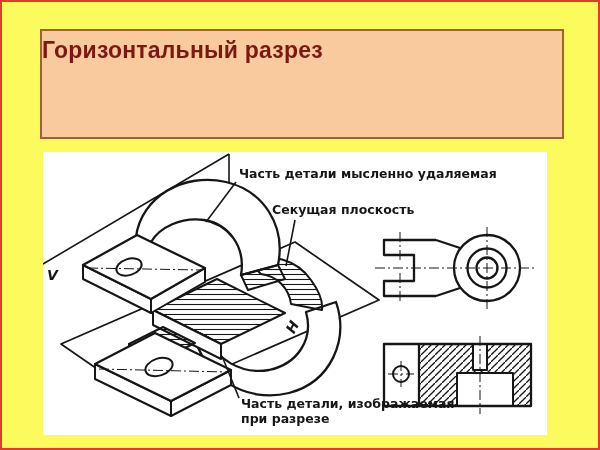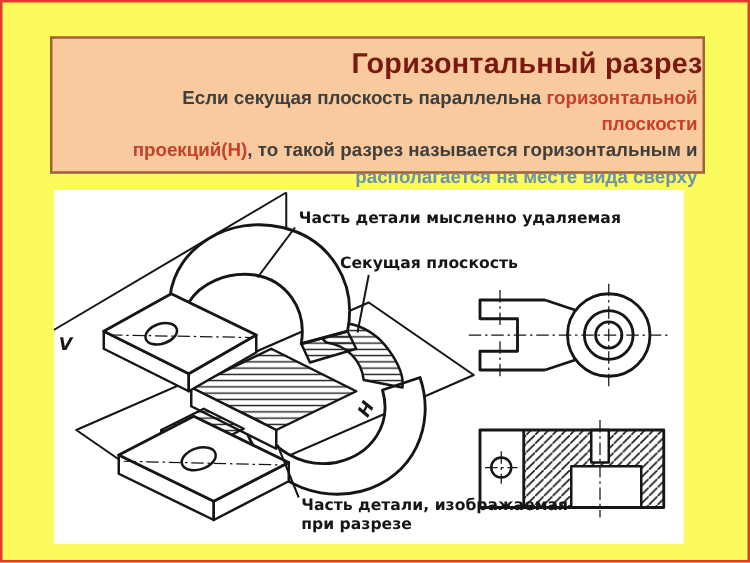--- a/index.html
+++ b/index.html
@@ -9,22 +9,21 @@
     background:var(--pageBg,#FBFB5D);
     border:2px solid var(--frame,#E23A2C);
     position:relative;overflow:hidden;
     font-family:"Liberation Sans",sans-serif;
   }
   .header-box{
     position:absolute;left:38px;top:27px;width:524px;height:110px;
     box-sizing:border-box;
     background:var(--boxBg,#F8CA9D);
     border:2px solid var(--boxBorder,#A2622F);
-    text-align:right;
-    padding-left:38px;
+    text-align:left;
   }
   .slide-title{
     margin-top:6px;font-size:23px;font-weight:bold;
     color:var(--titleColor,#7A1911);letter-spacing:0.2px;
   }
   .slide-body{
     margin-top:4px;padding:0 4px;font-size:15px;font-weight:bold;line-height:21px;
   }
   .t-dark{color:var(--textDark,#3E3E3E);}
   .t-red{color:var(--textRed,#C5402F);}
@@ -44,25 +43,20 @@
   .wf{fill:#fff;stroke:var(--ink,#161616);stroke-width:2;stroke-linejoin:round;}
   .pl{fill:#fff;stroke:var(--ink,#161616);stroke-width:1.7;stroke-linejoin:round;}
   .thin{fill:none;stroke:var(--ink,#161616);stroke-width:1.6;}
   .cl{fill:none;stroke:var(--ink,#161616);stroke-width:1;stroke-dasharray:10 3 2 3;}
 </style>
 </head>
 <body>
 
 <div class="header-box">
   <div class="slide-title">Горизонтальный разрез</div>
-  <div class="slide-body">
-    <span class="t-dark">Если секущая плоскость  параллельна </span><span class="t-red">горизонтальной плоскости</span><br>
-    <span class="t-red">проекций(Н)</span><span class="t-dark">, то такой разрез называется горизонтальным и</span><br>
-    <span class="t-blue">располагается на месте вида сверху</span>
-  </div>
 </div>
 
 <div class="panel">
 <svg width="504" height="283" viewBox="0 0 504 283">
   <defs>
     <pattern id="hatchH" width="6" height="5" patternUnits="userSpaceOnUse">
       <path d="M0,2.5 H6" stroke="#161616" stroke-width="1.1"></path>
     </pattern>
     <pattern id="hatch45" width="7" height="7" patternUnits="userSpaceOnUse">
       <path d="M-1,8 L8,-1" stroke="#161616" stroke-width="1.3"></path>

